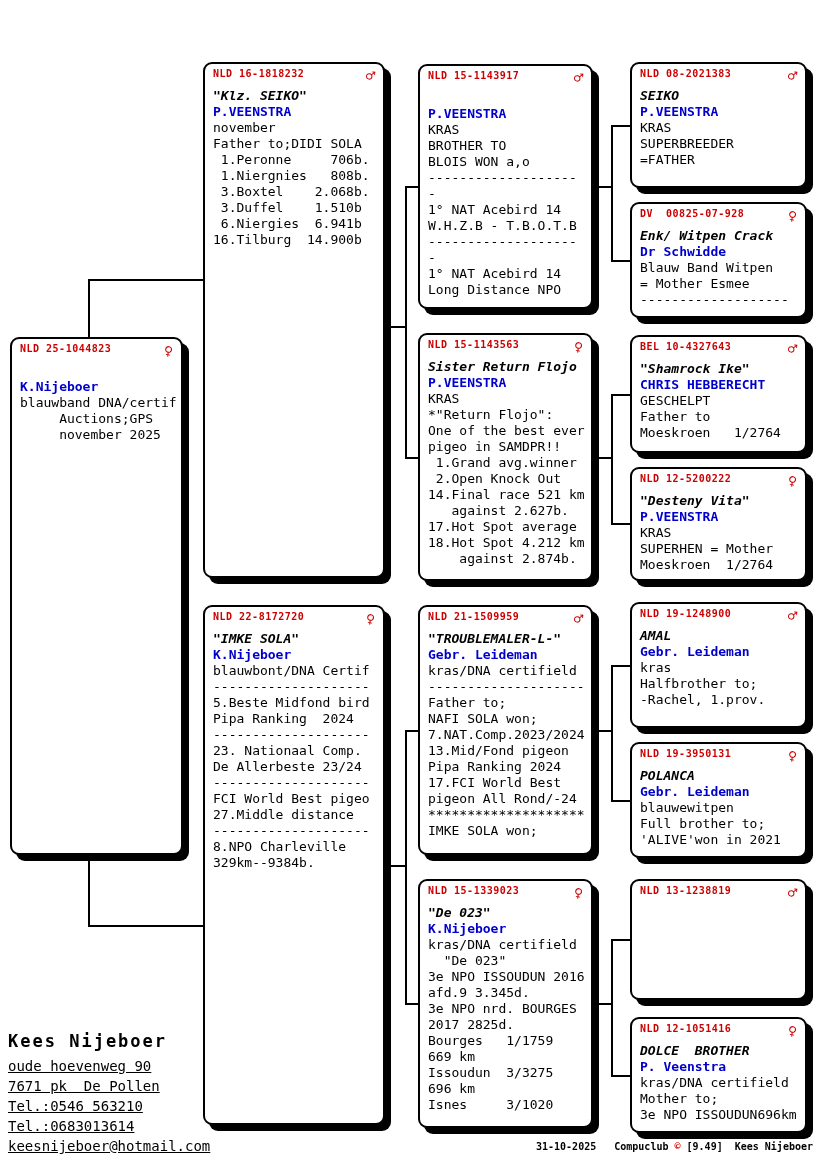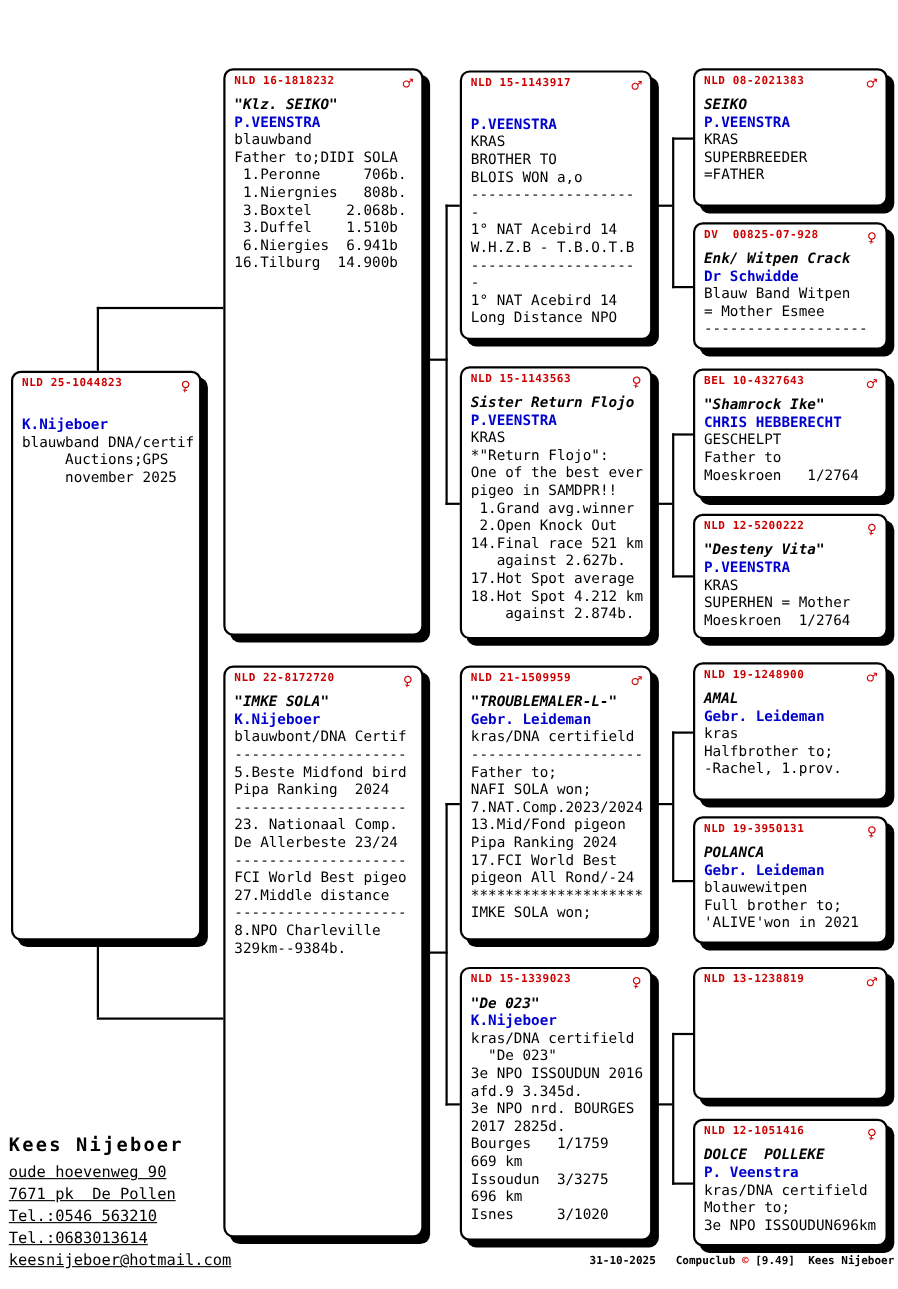--- a/index.html
+++ b/index.html
@@ -46,21 +46,21 @@
   </div>
 
   <div class="pbox" style="left:203px;top:62px;width:182px;height:516px;">
     <div class="ring-row">
         <span class="ring">NLD 16-1818232</span>
         <span class="sex">♂</span>
       </div>
     <div>
         <div class="line italic">"Klz. SEIKO"</div>
         <div class="line owner">P.VEENSTRA</div>
-        <div class="line">blauwband</div>
+        <div class="line">november</div>
         <div class="line">Father to;DIDI SOLA</div>
         <div class="line"> 1.Peronne     706b.</div>
         <div class="line"> 1.Niergnies   808b.</div>
         <div class="line"> 3.Boxtel    2.068b.</div>
         <div class="line"> 3.Duffel    1.510b</div>
         <div class="line"> 6.Niergies  6.941b</div>
         <div class="line">16.Tilburg  14.900b</div>
       </div>
   </div>
 
@@ -266,21 +266,21 @@
         <span class="sex">♂</span>
       </div>
   </div>
 
   <div class="pbox" style="left:630px;top:1017px;width:177px;height:116px;">
     <div class="ring-row">
         <span class="ring">NLD 12-1051416</span>
         <span class="sex">♀</span>
       </div>
     <div>
-        <div class="line italic">DOLCE  POLLEKE</div>
+        <div class="line italic">DOLCE  BROTHER</div>
         <div class="line owner">P. Veenstra</div>
         <div class="line">kras/DNA certifield</div>
         <div class="line">Mother to;</div>
         <div class="line">3e NPO ISSOUDUN696km</div>
       </div>
   </div>
 
   <div class="vline" style="left:88px;top:279px;height:58px;"></div>
   <div class="hline" style="left:88px;top:279px;width:115px;"></div>
   <div class="vline" style="left:88px;top:855px;height:70px;"></div>

